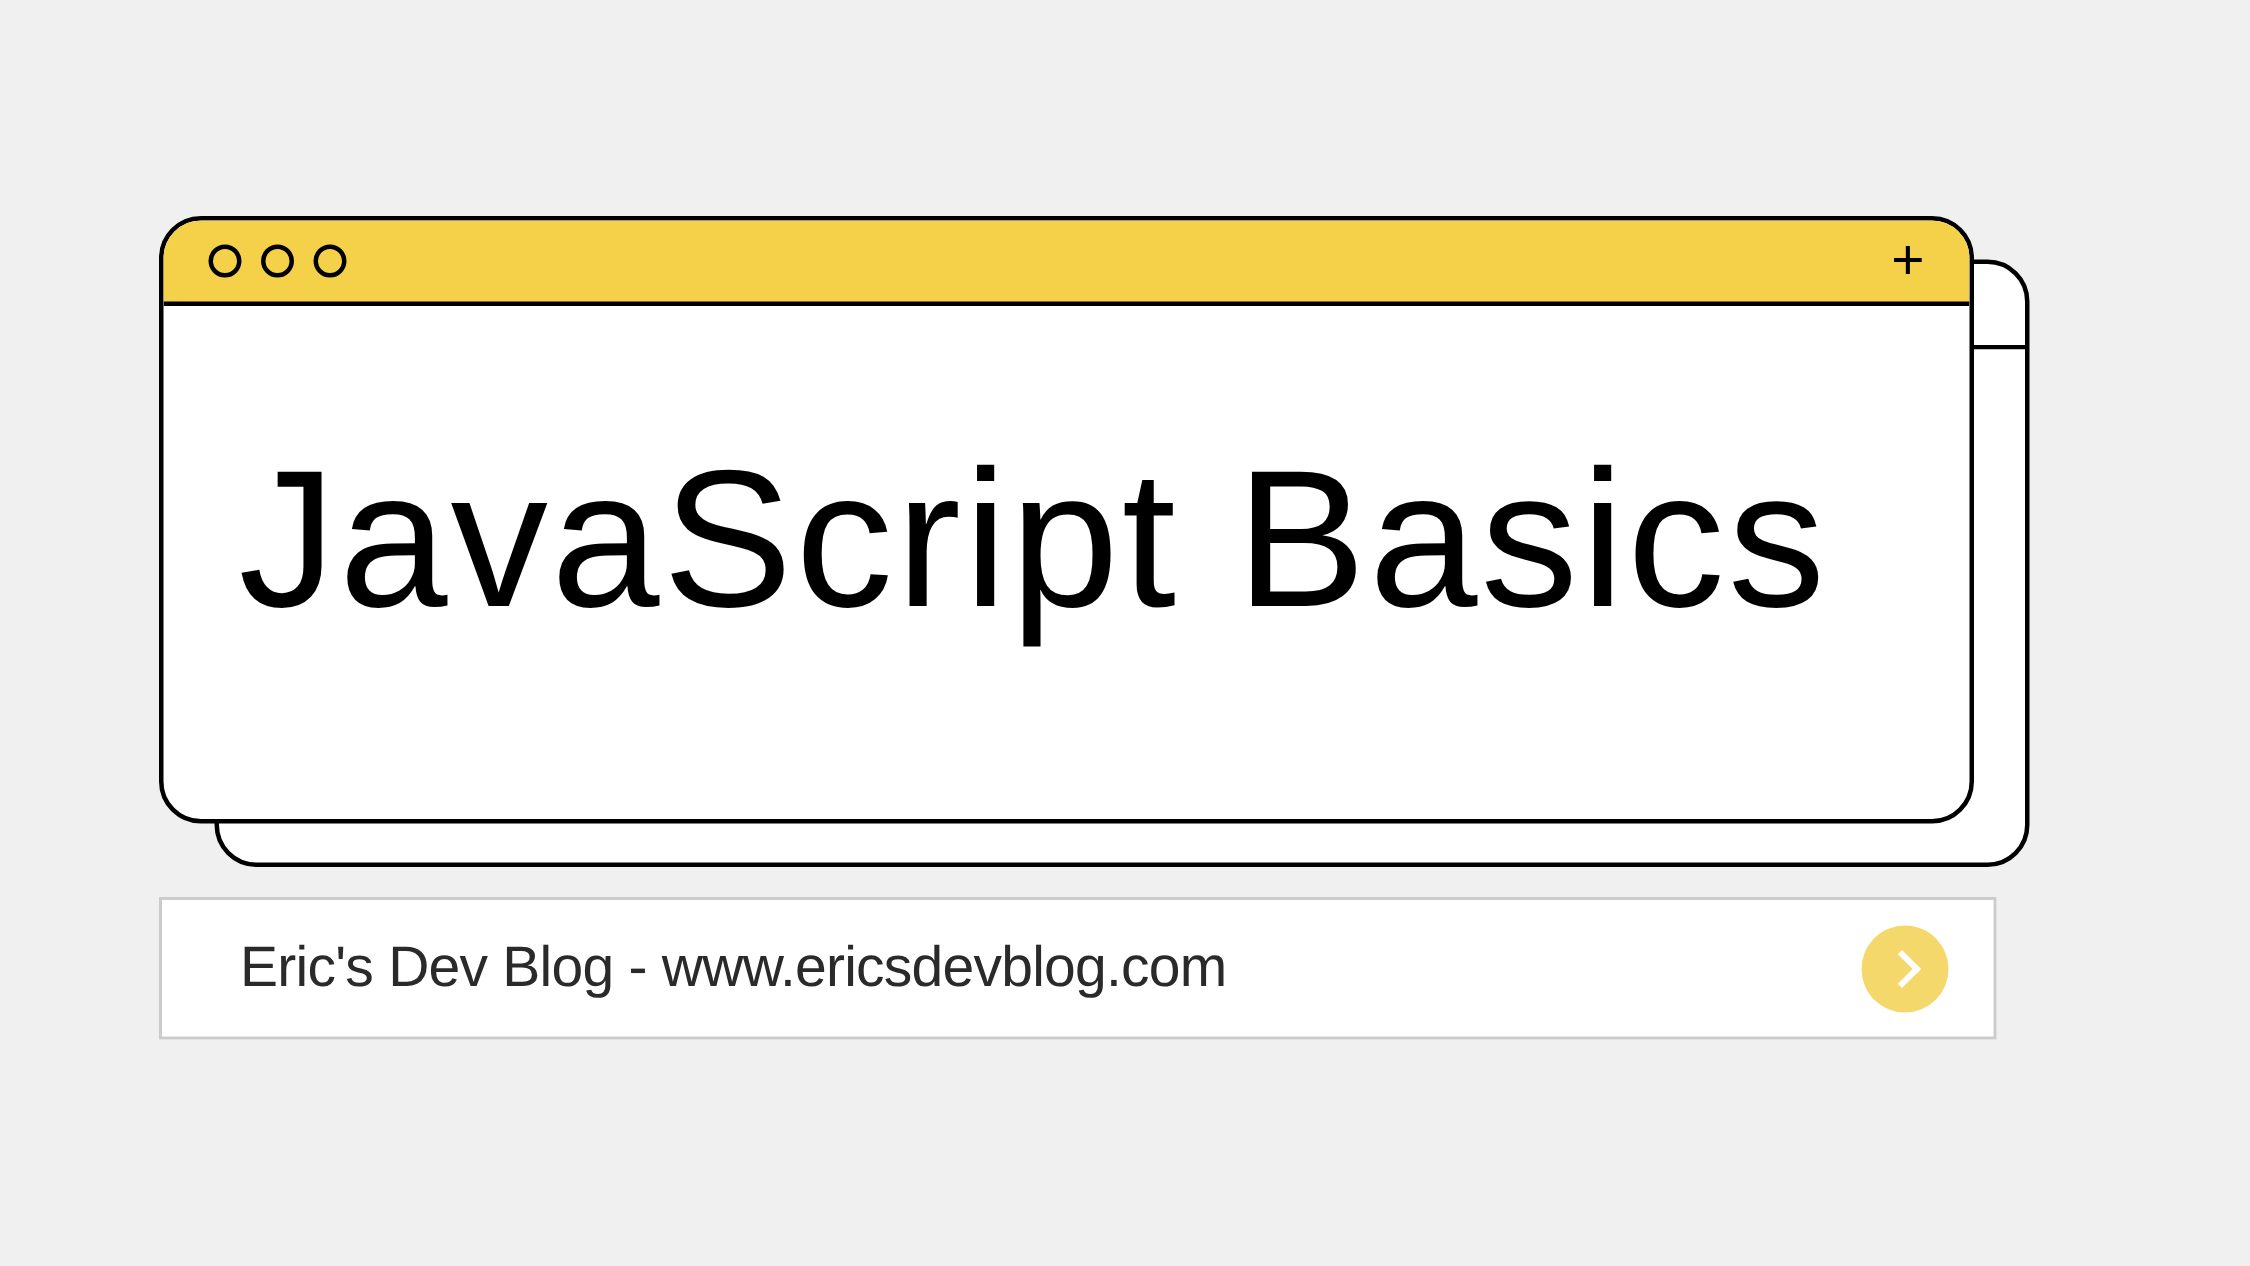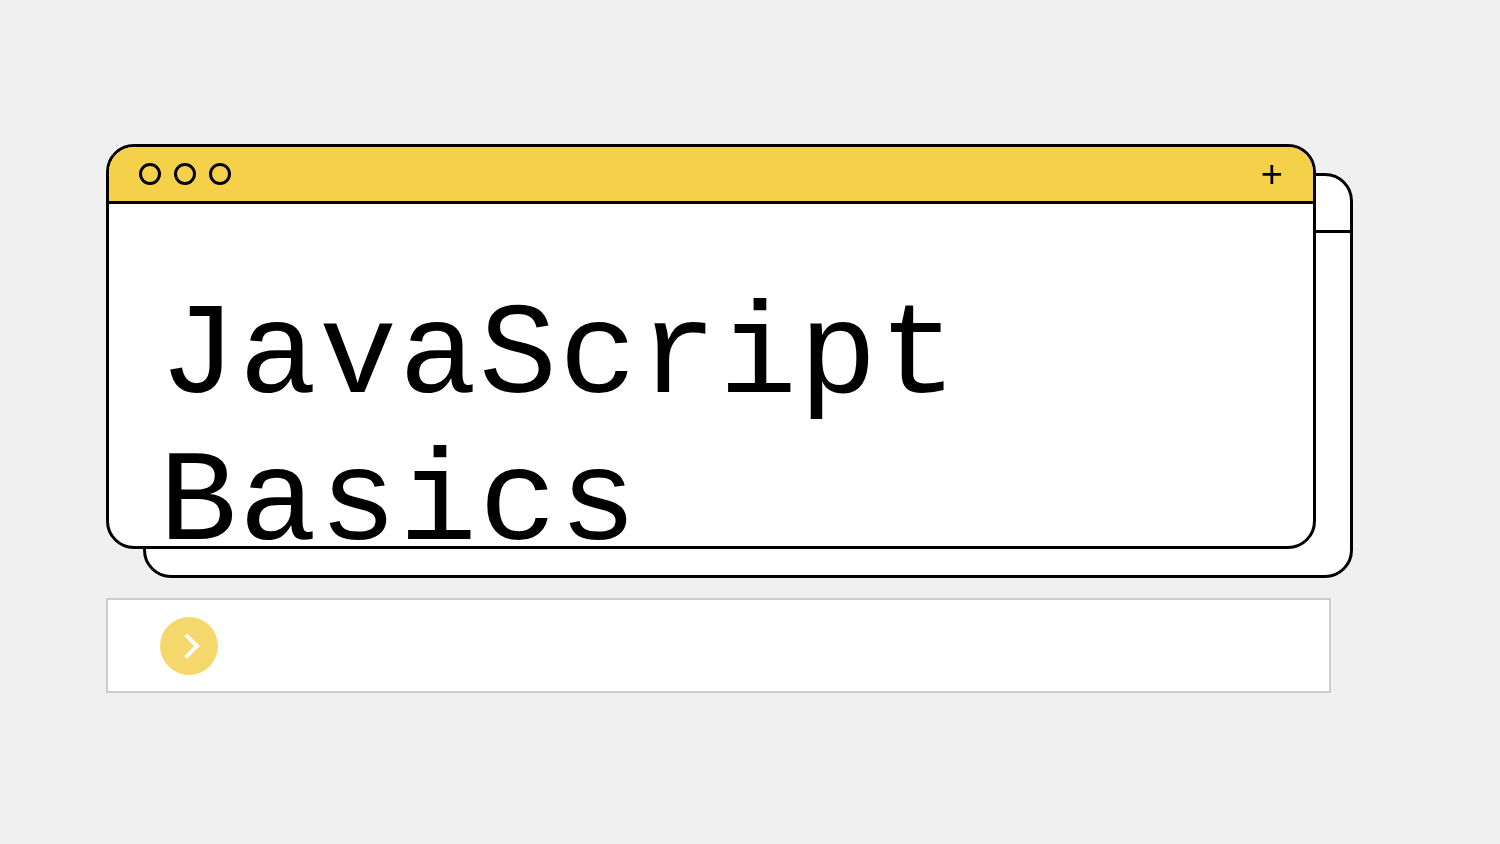--- a/index.html
+++ b/index.html
@@ -64,21 +64,21 @@
     .plus-icon {
       font-size: 38px;
       font-weight: 300;
       line-height: 1;
       color: #000;
     }
     .window-content {
       padding: 80px 50px;
     }
     .main-title {
-      font-family: Liberation Mono, monospace;
+      font-family: Liberation Sans, sans-serif;
       font-size: 130px;
       letter-spacing: 2px;
       color: #000;
       font-weight: 400;
     }
     .bottom-bar {
       position: absolute;
       left: 106px;
       top: 598px;
       width: 1225px;
@@ -128,16 +128,17 @@
       <div class="traffic-dot"></div>
     </div>
     <div class="plus-icon">+</div>
   </div>
   <div class="window-content">
     <h1 class="main-title">JavaScript Basics</h1>
   </div>
 </div>
 
 <div class="bottom-bar">
+  <div class="bottom-text">Eric's Dev Blog - www.ericsdevblog.com</div>
   <div class="go-button">
     <div class="chevron"></div>
   </div>
 </div>
 
 </body></html>

